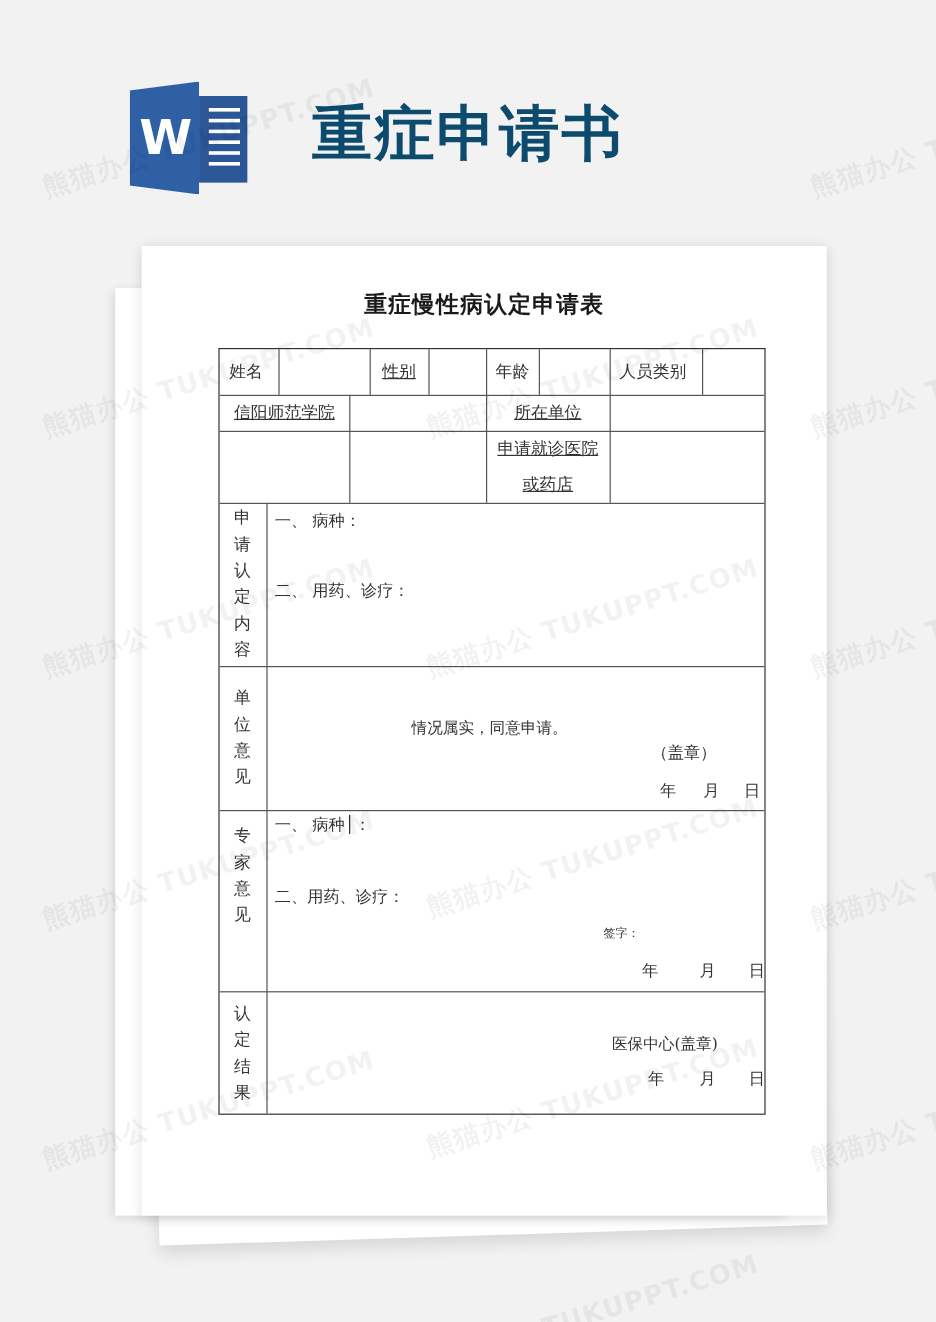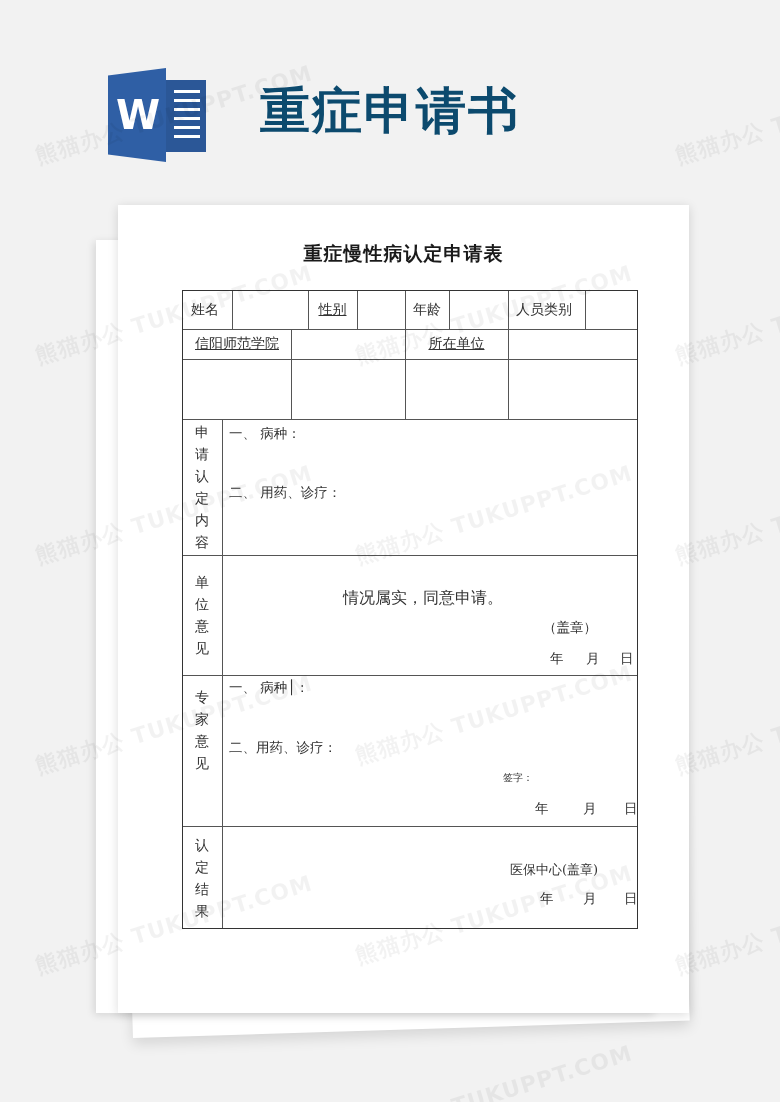--- a/index.html
+++ b/index.html
@@ -133,40 +133,44 @@
     <div class="cell l" style="left:222px;top:0;width:44px;height:38px">年龄</div>
     <div class="cell c" style="left:266px;top:0;width:59px;height:38px"></div>
     <div class="cell l" style="left:325px;top:0;width:77px;height:38px">人员类别</div>
     <div class="cell c" style="left:402px;top:0;width:54px;height:38px"></div>
 
     <div class="cell c" style="left:0;top:38px;width:108px;height:30px">信阳师范学院</div>
     <div class="cell c" style="left:108px;top:38px;width:114px;height:30px"></div>
     <div class="cell c" style="left:222px;top:38px;width:103px;height:30px">所在单位</div>
 
     <div class="cell c" style="left:108px;top:68px;width:114px;height:60px"></div>
+    <div class="cell c" style="left:222px;top:68px;width:103px;height:60px;flex-direction:column;line-height:30px">
+      <span>申请就诊医院</span>
+      <span>或药店</span>
+    </div>
     <div class="cell c" style="left:325px;top:68px;width:131px;height:60px"></div>
 
     <div class="vert" style="left:0;top:128px;height:136px">
       <span>申</span>
       <span>请</span>
       <span>认</span>
       <span>定</span>
       <span>内</span>
       <span>容</span>
     </div>
     <div class="txt" style="left:46px;top:134px">一、  病种：</div>
     <div class="txt" style="left:46px;top:193px">二、  用药、诊疗：</div>
 
     <div class="vert" style="left:0;top:264px;height:120px">
       <span>单</span>
       <span>位</span>
       <span>意</span>
       <span>见</span>
     </div>
-    <div class="txt" style="left:160px;top:297px;font-size:16px">情况属实，同意申请。</div>
+    <div class="txt" style="left:160px;top:307px;font-size:13px">情况属实，同意申请。</div>
     <div class="txt" style="left:360px;top:328px">（盖章）</div>
     <div class="ymd" style="left:367px;top:359px">年</div>
     <div class="ymd" style="left:403px;top:359px">月</div>
     <div class="ymd" style="left:437px;top:359px">日</div>
 
     <div class="vert" style="left:0;top:384px;height:110px">
       <span>专</span>
       <span>家</span>
       <span>意</span>
       <span>见</span>

